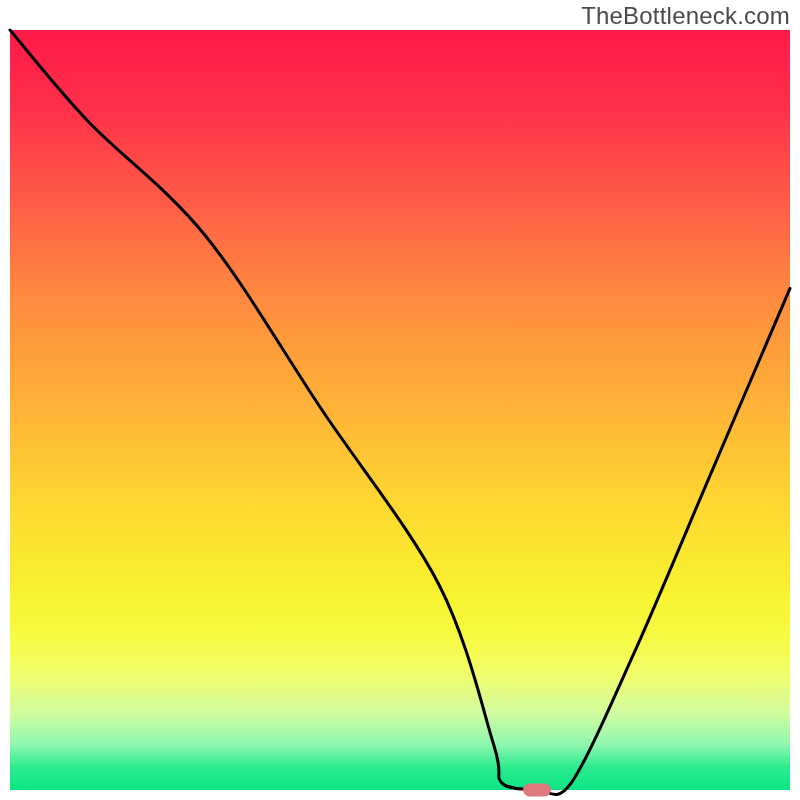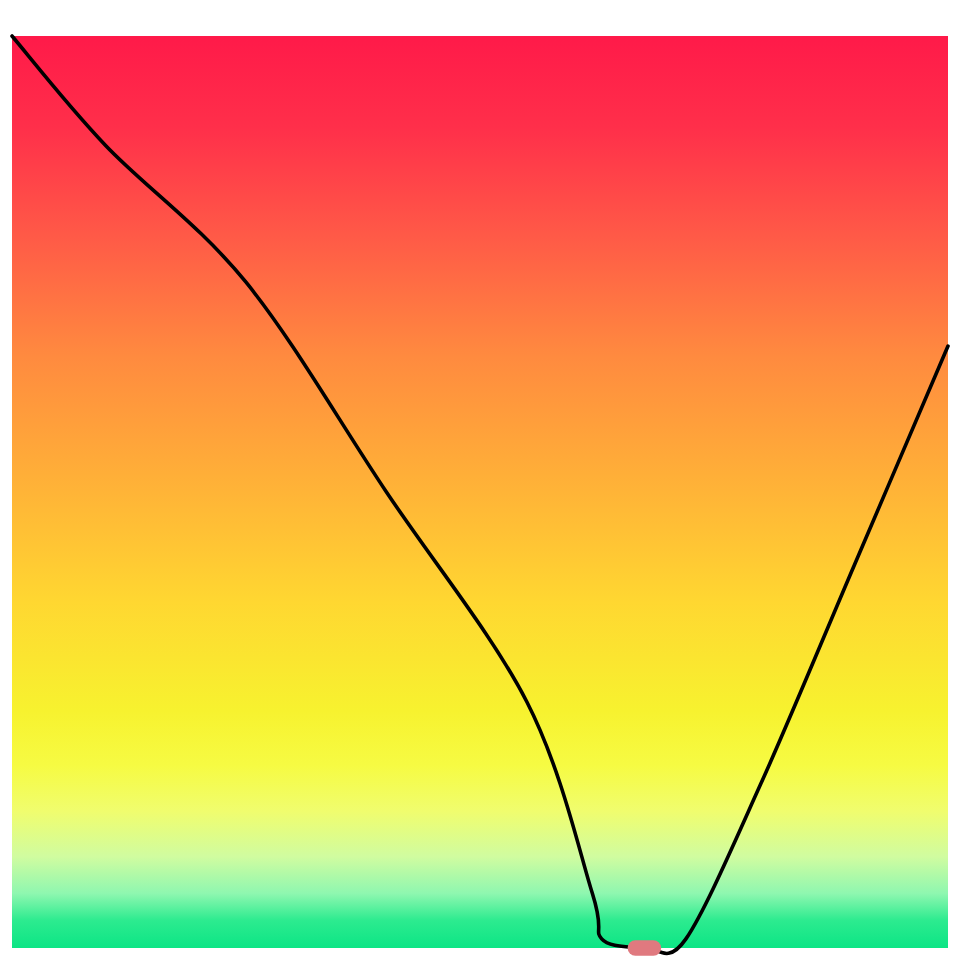--- a/index.html
+++ b/index.html
@@ -53,19 +53,20 @@
     height: 13px;
     border-radius: 7px;
     background: #e0797f;
     transform: translate(-50%, -50%);
   }
 </style>
 </head>
 <body>
 
 <div class="chart-container">
+  <div class="attribution">TheBottleneck.com</div>
   <div class="plot-area">
     <svg class="curve" viewBox="0 0 780 760" preserveAspectRatio="none">
       <path fill="none" stroke="#000" stroke-width="3" stroke-linejoin="round" stroke-linecap="round" d="M 0.00 0.00 C 13.00 15.20, 45.50 57.00, 78.00 91.20 C 110.50 125.40, 156.00 157.07, 195.00 205.20 C 234.00 253.33, 273.00 321.73, 312.00 380.00 C 351.00 438.27, 400.40 499.07, 429.00 554.80 C 457.60 610.53, 473.20 681.47, 483.60 714.40 C 494.00 747.33, 484.90 744.80, 491.40 752.40 C 497.90 760.00, 516.10 758.73, 522.60 760.00 C 529.10 761.27, 523.90 761.27, 530.40 760.00 C 536.90 758.73, 546.00 775.20, 561.60 752.40 C 577.20 729.60, 600.60 675.13, 624.00 623.20 C 647.40 571.27, 676.00 501.60, 702.00 440.80 C 728.00 380.00, 767.00 288.80, 780.00 258.40"></path>
     </svg>
     <div class="marker" style="left: 67.5%; top: 100%; background: rgb(224, 121, 127);"></div>
   </div>
 </div>
 
 </body></html>

